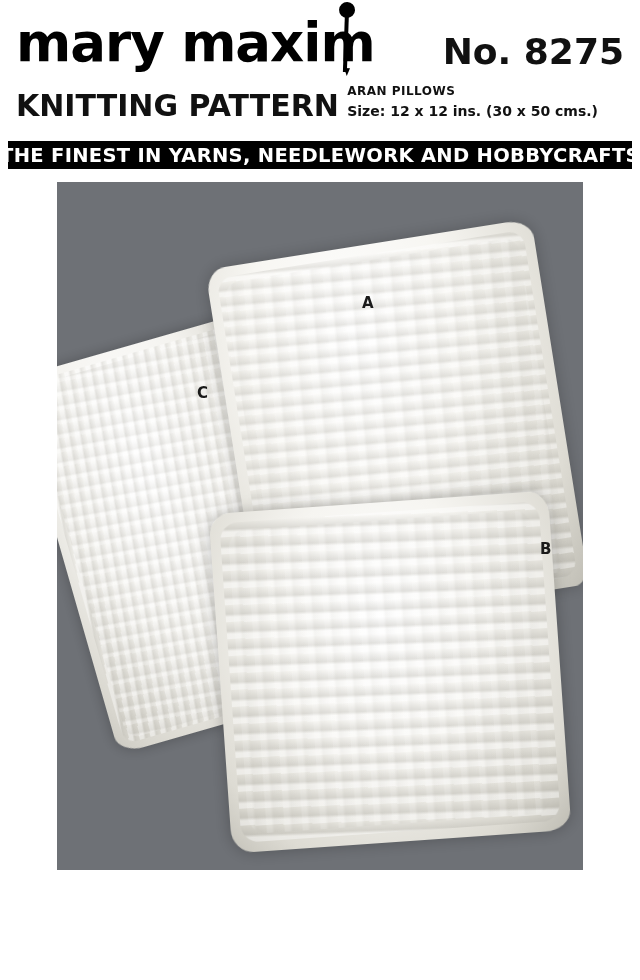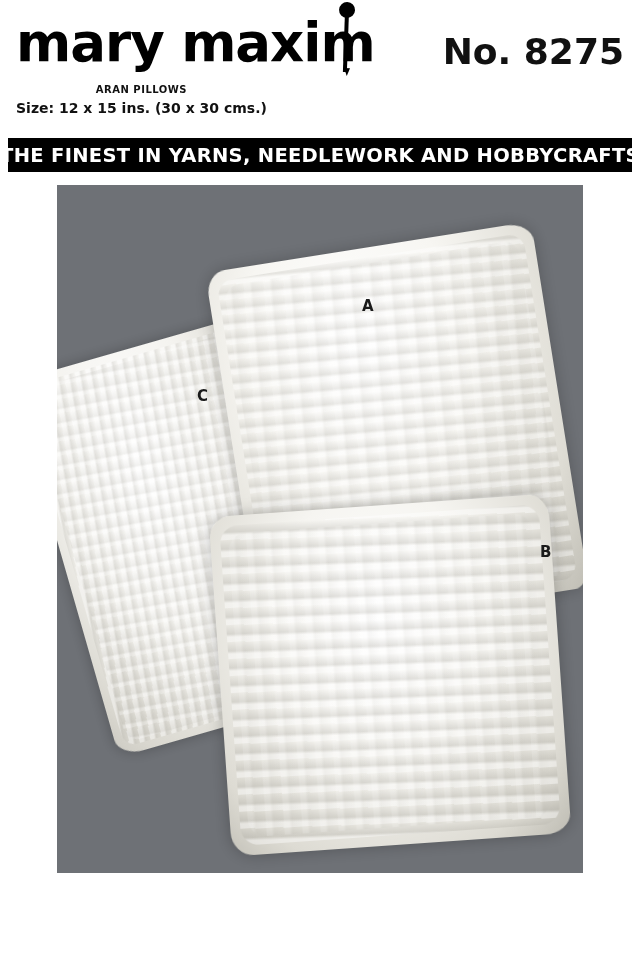--- a/index.html
+++ b/index.html
@@ -106,39 +106,38 @@
   }
 
   .product-info {
     text-align: left;
     padding-right: 26px;
     padding-bottom: 2px;
   }
   .product-title {
     font-family: "DejaVu Sans", sans-serif;
     font-weight: bold;
-    font-size: 10px;
+    font-size: 12px;
     letter-spacing: 0.5px;
     margin-bottom: 5px;
-    text-align: center;
   }
   .product-size {
     font-family: "DejaVu Sans", sans-serif;
     font-weight: bold;
     font-size: 14px;
     letter-spacing: 0px;
     white-space: nowrap;
   }
 
   
   .tagline-bar {
     margin: 20px 8px 0 8px;
     background: #000000;
     color: #ffffff;
-    height: 34px;
+    height: 28px;
     display: flex;
     align-items: center;
     justify-content: center;
   }
   .tagline-text {
     font-family: "DejaVu Sans", sans-serif;
     font-weight: bold;
     font-size: 19.5px;
     letter-spacing: 0.3px;
     white-space: nowrap;
@@ -302,23 +301,24 @@
 
     <div class="brand-row">
       <div class="logo">
         <span class="logo-text">mary maxim</span>
         <span class="needle"></span>
       </div>
       <div class="pattern-no">No. 8275</div>
     </div>
 
     <div class="subhead-row">
+      <div class="pattern-type">KNITTING PATTERN</div>
       <div class="product-info">
         <div class="product-title">ARAN PILLOWS</div>
-        <div class="product-size">Size: 12 x 15 ins. (30 x 30 cms.)</div>
+        <div class="product-size">Size: 12 x 12 ins. (30 x 50 cms.)</div>
       </div>
     </div>
 
   </div>
 
   <div class="tagline-bar">
     <div class="tagline-text">THE FINEST IN YARNS, NEEDLEWORK AND HOBBYCRAFTS</div>
   </div>
 
   <div class="photo-wrap">

